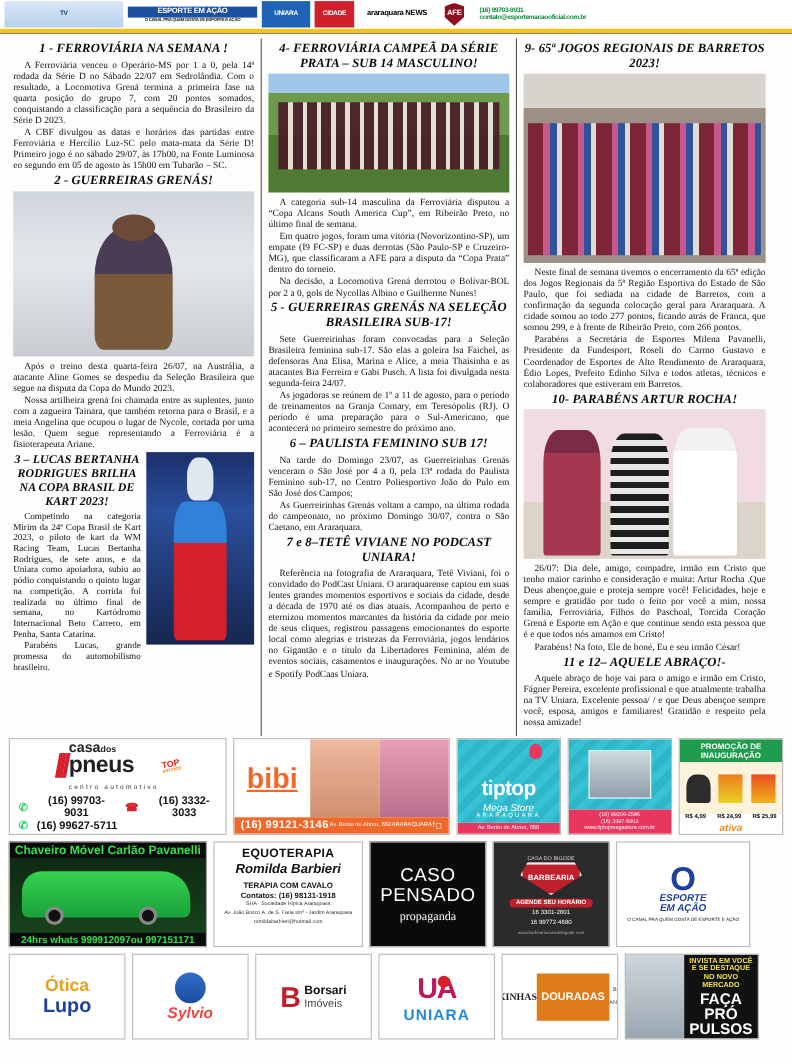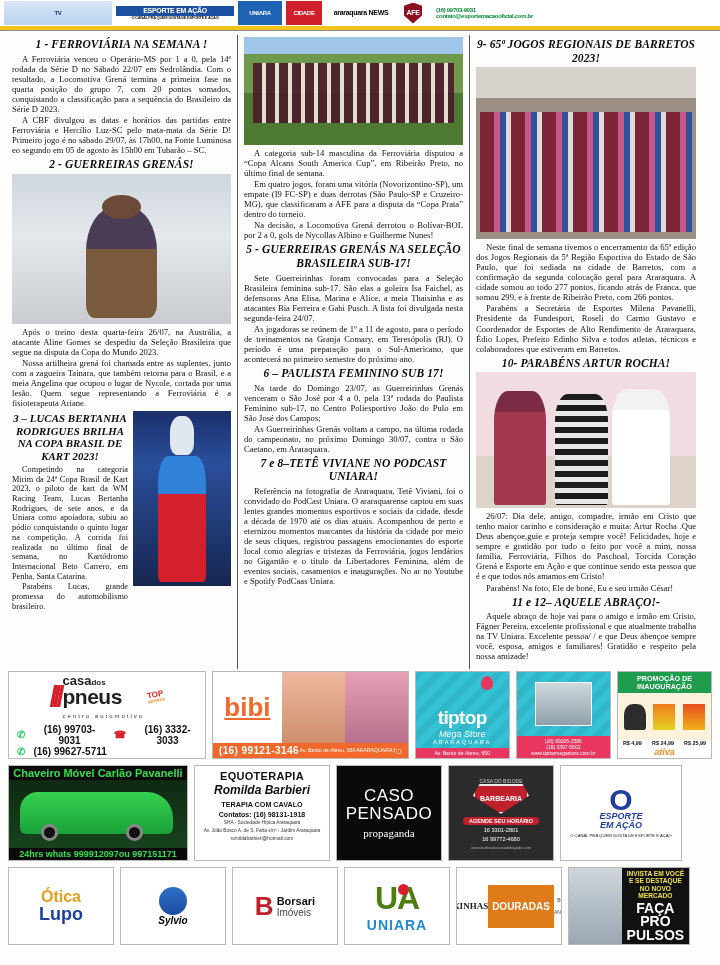--- a/index.html
+++ b/index.html
@@ -274,30 +274,30 @@
   .es-t { color:#1f3f9e; font-size:9px; font-weight:bold; font-style:italic; line-height:1; }
   .es-s { font-size:4.2px; color:#222; margin-top:3px; line-height:1.25; }
 
   
   .ad-otica { width: 106px; height: 78px; background:#fff; flex-direction:column; }
   .ot-1 { color:#e8a020; font-size:16px; font-weight:bold; font-family:"Liberation Sans",sans-serif; line-height:1; }
   .ot-2 { color:#1f3f9e; font-size:18px; font-weight:bold; font-family:"Liberation Sans",sans-serif; line-height:1; }
 
   .ad-sylvio { width: 106px; height: 78px; background:#fff; flex-direction:column; }
   .sy-logo { width:28px; height:28px; border-radius:50%; background:linear-gradient(180deg,#2f6fc7,#1b4da0); }
-  .sy-name { color:#000000; font-size:10px; font-weight:bold; font-style:italic; font-family:"Liberation Sans",sans-serif;text-align:center; }
+  .sy-name { color:#ef4444; font-size:14px; font-weight:bold; font-style:italic; font-family:"Liberation Sans",sans-serif;text-align:center; }
 
   .ad-borsari { width: 106px; height: 78px; background:#fff; flex-direction:row; gap:3px; }
   .bo-b { color:#c0202c; font-size:26px; font-weight:bold; font-family:"Liberation Sans",sans-serif; }
   .bo-txt { text-align:left; }
   .bo-1 { font-size:11px; font-weight:bold; color:#111; }
   .bo-2 { font-size:10px; color:#444; }
 
   .ad-uniara { width: 106px; height: 78px; background:#fff; flex-direction:column; }
-  .un-u { color:#4d7c0f; font-size:32px; font-weight:bold; font-family:"Liberation Sans",sans-serif; letter-spacing:-1px; position:relative; }
+  .un-u { color:#be185d; font-size:26px; font-weight:bold; font-family:"Liberation Sans",sans-serif; letter-spacing:-1px; position:relative; }
   .un-dot { position:absolute; top:4px; left:52%; width:11px; height:11px; background:#d6202b; border-radius:50%; }
   .un-word { color:#1f8ad6; font-size:14px; font-weight:bold; letter-spacing:1px; font-family:"Liberation Sans",sans-serif; }
 
   .ad-coxinhas { width: 106px; height: 78px; background:#fff; flex-direction:row; }
   .cx-flame { width:18px; height:22px; background:linear-gradient(180deg,#f6d24a,#ef8a1c); border-radius:50% 50% 50% 50%/70% 70% 40% 40%; }
   .cx-1 { font-size:9px; font-weight:bold; color:#222; font-family:"Liberation Serif",serif; }
   .cx-2 { background:#e07b1a; color:#fff; font-size:10px; font-weight:bold; padding:16px 4px; }
   .cx-3 { font-size:5px; color:#444; }
 
   .ad-invista { width: 122px; height: 78px; background:#e9e9e9; padding:0; }
@@ -362,20 +362,21 @@
           <p class="body narrow">Competindo na categoria Mirim da 24ª Copa Brasil de Kart 2023, o piloto de kart da WM Racing Team, Lucas Bertanha Rodrigues, de sete anos, e da Uniara como apoiadora, subiu ao pódio conquistando o quinto lugar na competição. A corrida foi realizada no último final de semana, no Kartódromo Internacional Beto Carrero, em Penha, Santa Catarina.</p>
           <p class="body narrow">Parabéns Lucas, grande promessa do automobilismo brasileiro.</p>
         </div>
         <div class="kart-photo">
           <div class="photo ph-kart"></div>
         </div>
       </div>
     </div>
 
     <div class="col divider">
+      <h2 class="head">4- FERROVIÁRIA CAMPEÃ DA SÉRIE PRATA – SUB 14 MASCULINO!</h2>
       <div class="photo ph-team"></div>
       <p class="body">A categoria sub-14 masculina da Ferroviária disputou a “Copa Alcans South America Cup”, em Ribeirão Preto, no último final de semana.</p>
       <p class="body">Em quatro jogos, foram uma vitória (Novorizontino-SP), um empate (I9 FC-SP) e duas derrotas (São Paulo-SP e Cruzeiro-MG), que classificaram a AFE para a disputa da “Copa Prata” dentro do torneio.</p>
       <p class="body">Na decisão, a Locomotiva Grená derrotou o Bolívar-BOL por 2 a 0, gols de Nycollas Albino e Guilherme Nunes!</p>
 
       <h2 class="head">5 - GUERREIRAS GRENÁS NA SELEÇÃO BRASILEIRA SUB-17!</h2>
       <p class="body">Sete Guerreirinhas foram convocadas para a Seleção Brasileira feminina sub-17. São elas a goleira Isa Faichel, as defensoras Ana Elisa, Marina e Alice, a meia Thaisinha e as atacantes Bia Ferreira e Gabi Pusch. A lista foi divulgada nesta segunda-feira 24/07.</p>
       <p class="body">As jogadoras se reúnem de 1º a 11 de agosto, para o período de treinamentos na Granja Comary, em Teresópolis (RJ). O período é uma preparação para o Sul-Americano, que acontecerá no primeiro semestre do próximo ano.</p>
 
       <h2 class="head">6 – PAULISTA FEMININO SUB 17!</h2>

